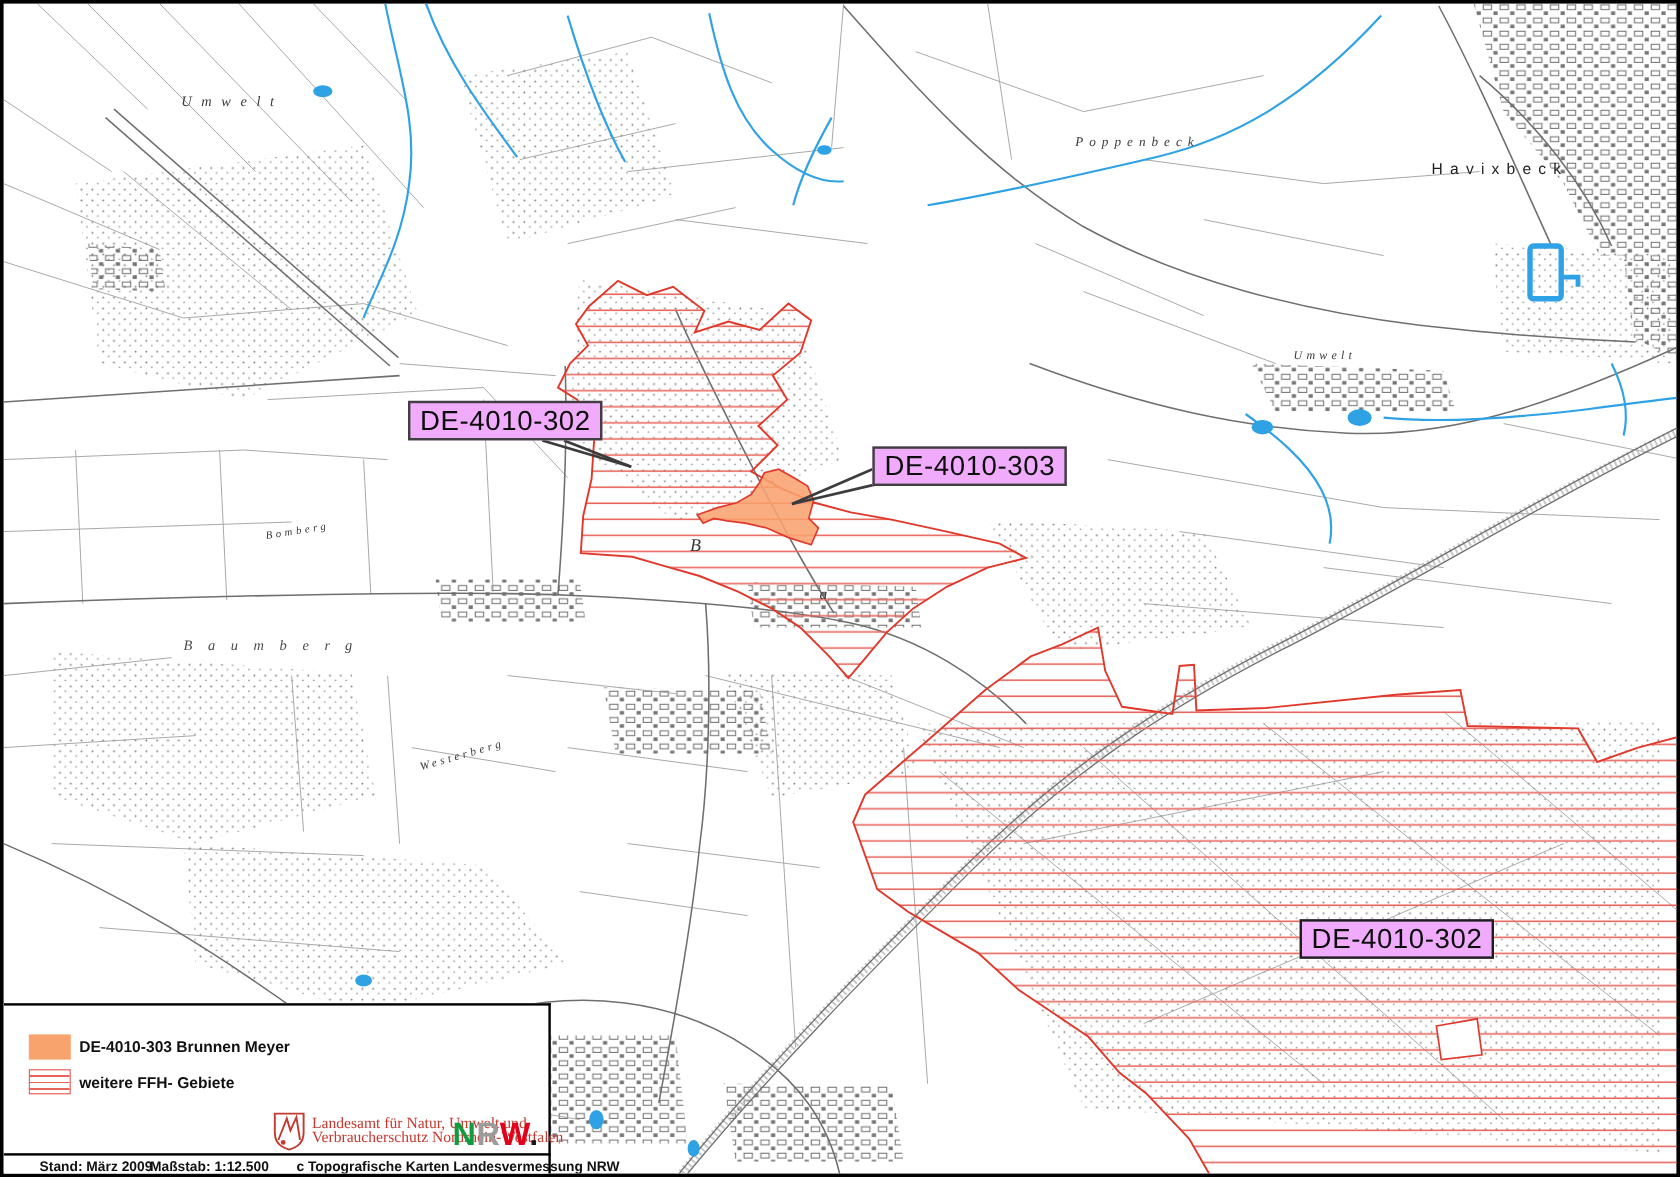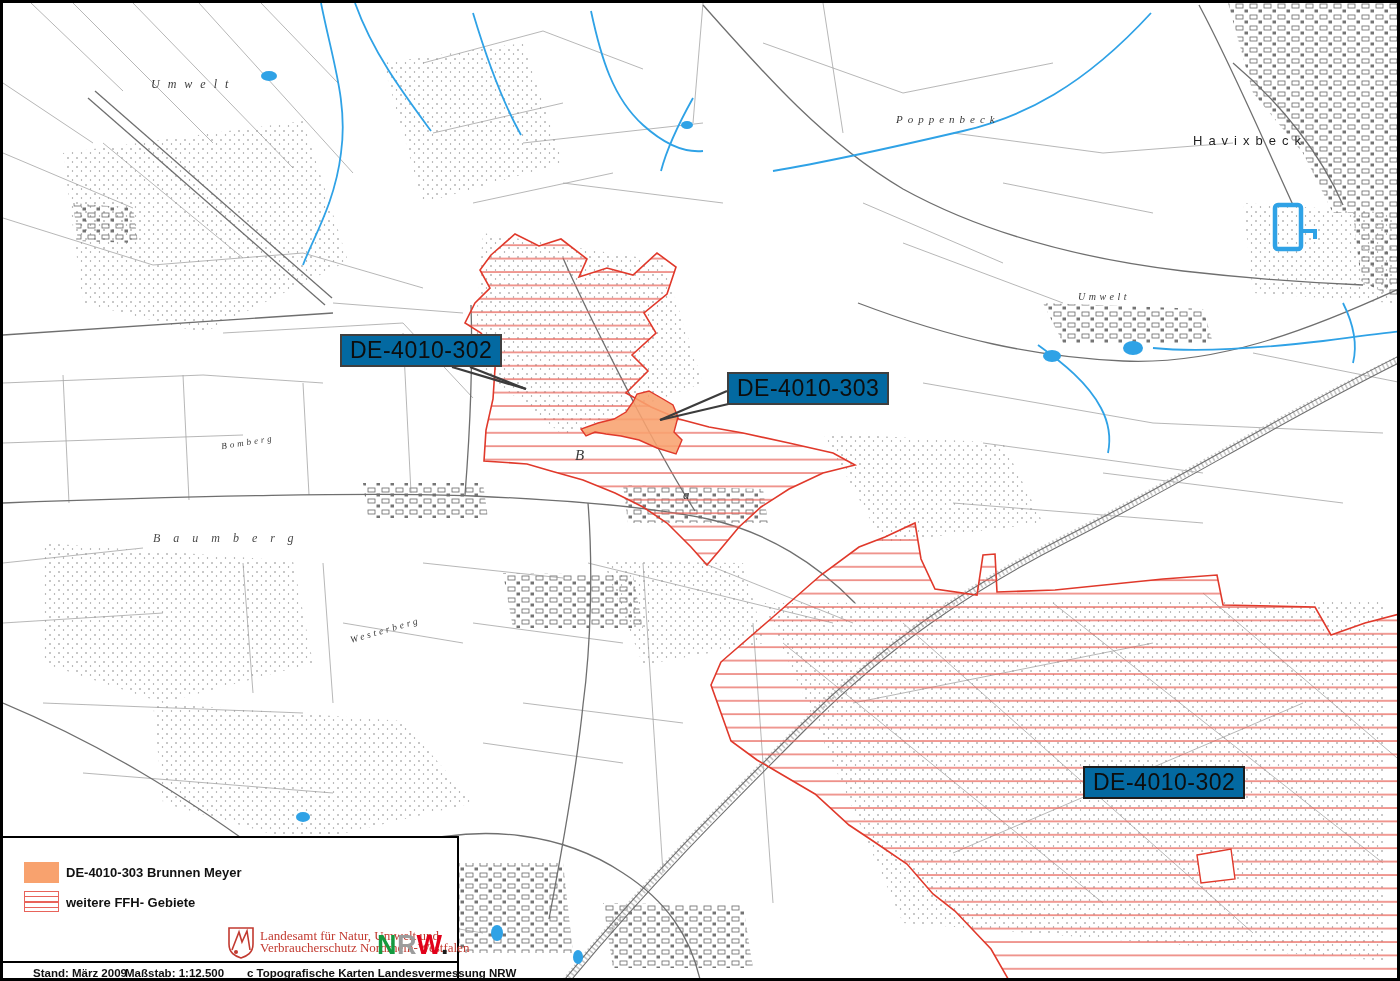--- a/index.html
+++ b/index.html
@@ -4,21 +4,21 @@
 <style>
   html,body{margin:0;padding:0;background:#ffffff;}
   .stage{
     position:relative;width:1400px;height:981px;box-sizing:border-box;
     border:3px solid #000;background:#fff;overflow:hidden;
     font-family:"Liberation Sans",sans-serif;
   }
   .map-svg{position:absolute;left:0;top:0;}
   
   .callout{
-    position:absolute;background:#0369a1;border:2px solid #3f3f3f;color:#0d0d0d;
+    position:absolute;background:#f0abfc;border:2px solid #3f3f3f;color:#0d0d0d;
     font-size:23px;line-height:27px;padding:1px 8px;white-space:nowrap;letter-spacing:0.5px;
   }
   
   .place{position:absolute;white-space:nowrap;color:#3a3a3a;
     font-family:"Liberation Serif",serif;font-style:italic;}
   .place-sans{position:absolute;white-space:nowrap;color:#1e1e1e;
     font-family:"Liberation Sans",sans-serif;}
   
   .legend{
     position:absolute;left:0;top:833px;width:456px;height:148px;box-sizing:border-box;

